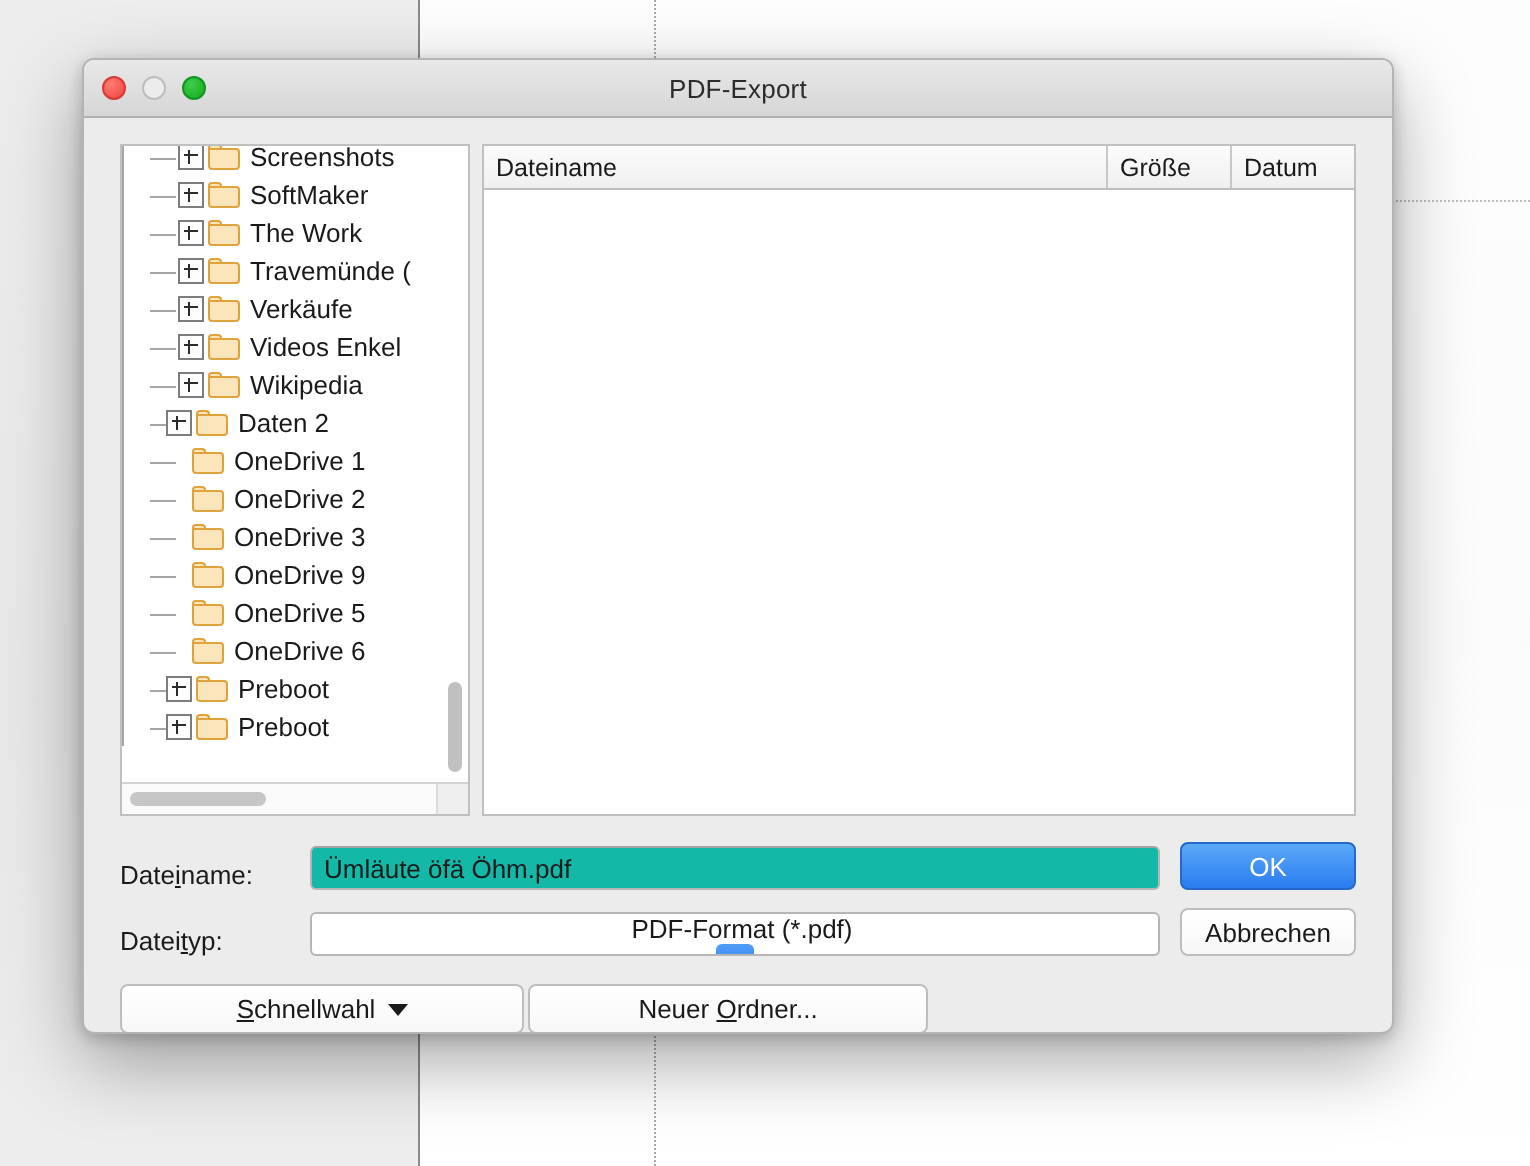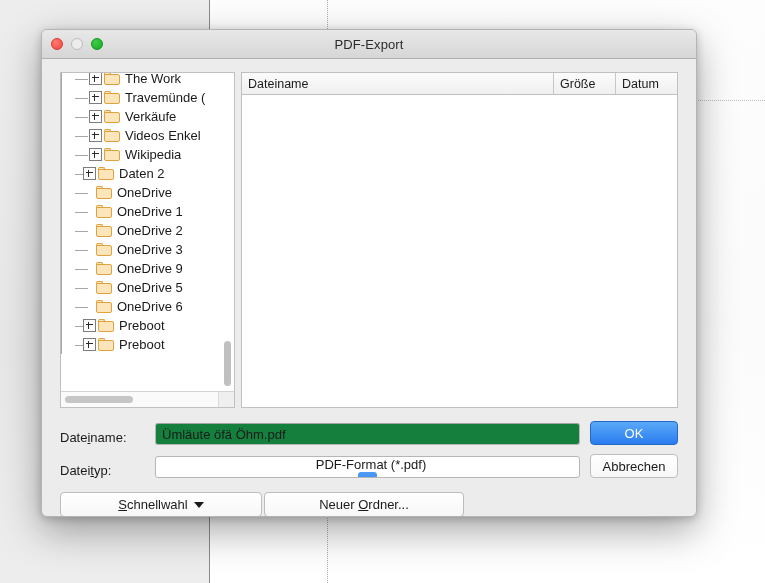--- a/index.html
+++ b/index.html
@@ -295,21 +295,21 @@
     font-size: 13px;
     color: #1a1a1a;
   }
   .mn { text-decoration: underline; }
 
   .text-input {
     width: 430px;
     height: 22px;
     border: 1px solid #b6b6b6;
     border-top-color: #a4a4a4;
-    background: #15803d;
+    background: #14b8a6;
     border-radius: 3px;
     font-size: 13px;
     font-family: "Liberation Sans", sans-serif;
     color: #1a1a1a;
     padding: 0 6px;
     box-sizing: border-box;
     outline: none;
   }
 
   .combo {
@@ -423,20 +423,40 @@
         <div id="tree-scroll">
           <div id="tree-inner">
               <div class="tree-row">
                 <span class="tw-line"></span>
                 <span class="tw-elbow"></span>
                 <span class="tw-toggle plus"></span>
                 <span class="folder">
                   <span class="ftab"></span>
                   <span class="fbody"></span>
                 </span>
+                <span class="tree-label">Screenshots</span>
+              </div>
+              <div class="tree-row">
+                <span class="tw-line"></span>
+                <span class="tw-elbow"></span>
+                <span class="tw-toggle plus"></span>
+                <span class="folder">
+                  <span class="ftab"></span>
+                  <span class="fbody"></span>
+                </span>
+                <span class="tree-label">SoftMaker</span>
+              </div>
+              <div class="tree-row">
+                <span class="tw-line"></span>
+                <span class="tw-elbow"></span>
+                <span class="tw-toggle plus"></span>
+                <span class="folder">
+                  <span class="ftab"></span>
+                  <span class="fbody"></span>
+                </span>
                 <span class="tree-label">The Work</span>
               </div>
               <div class="tree-row">
                 <span class="tw-line"></span>
                 <span class="tw-elbow"></span>
                 <span class="tw-toggle plus"></span>
                 <span class="folder">
                   <span class="ftab"></span>
                   <span class="fbody"></span>
                 </span>
@@ -474,30 +494,20 @@
               </div>
               <div class="tree-row">
                 <span class="tw-line"></span>
                 <span class="tw-elbow" style="width: 8px;"></span>
                 <span class="tw-toggle plus"></span>
                 <span class="folder">
                   <span class="ftab"></span>
                   <span class="fbody"></span>
                 </span>
                 <span class="tree-label">Daten 2</span>
-              </div>
-              <div class="tree-row">
-                <span class="tw-line"></span>
-                <span class="tw-elbow" style="width: 8px;"></span>
-                <span class="tw-spacer"></span>
-                <span class="folder">
-                  <span class="ftab"></span>
-                  <span class="fbody"></span>
-                </span>
-                <span class="tree-label">OneDrive</span>
               </div>
               <div class="tree-row">
                 <span class="tw-line"></span>
                 <span class="tw-elbow" style="width: 8px;"></span>
                 <span class="tw-spacer"></span>
                 <span class="folder">
                   <span class="ftab"></span>
                   <span class="fbody"></span>
                 </span>
                 <span class="tree-label">OneDrive 1</span>

